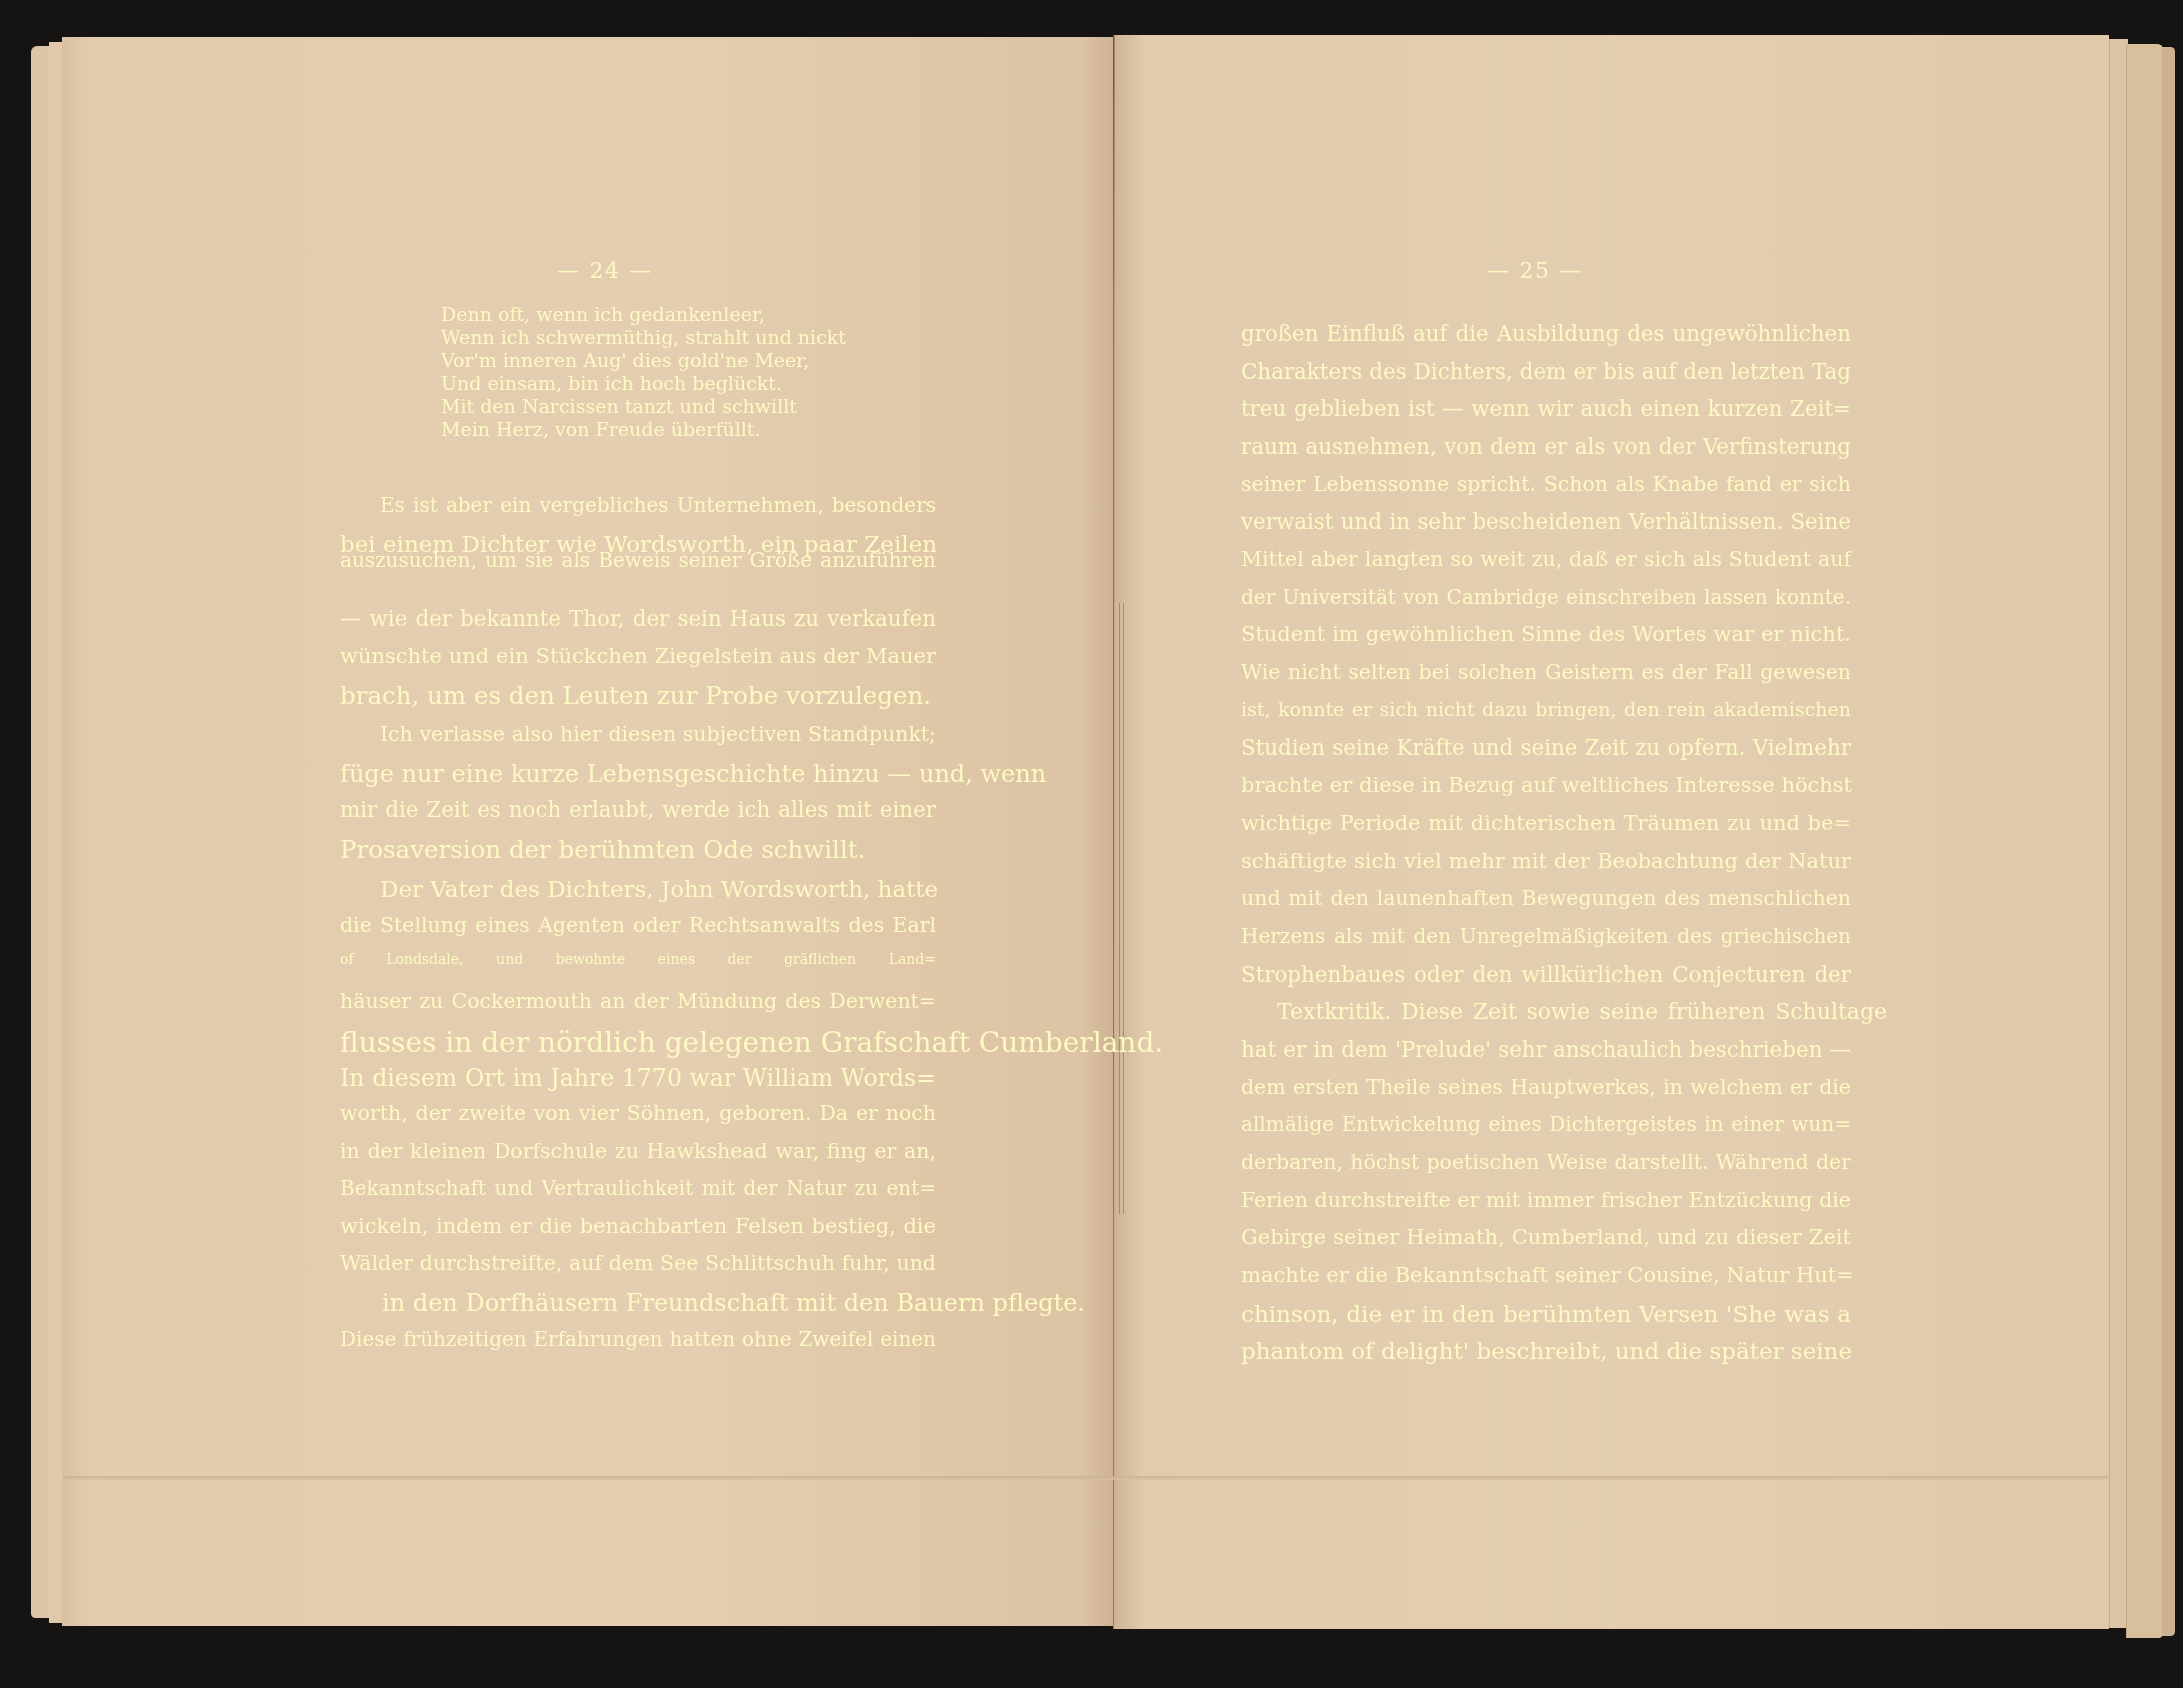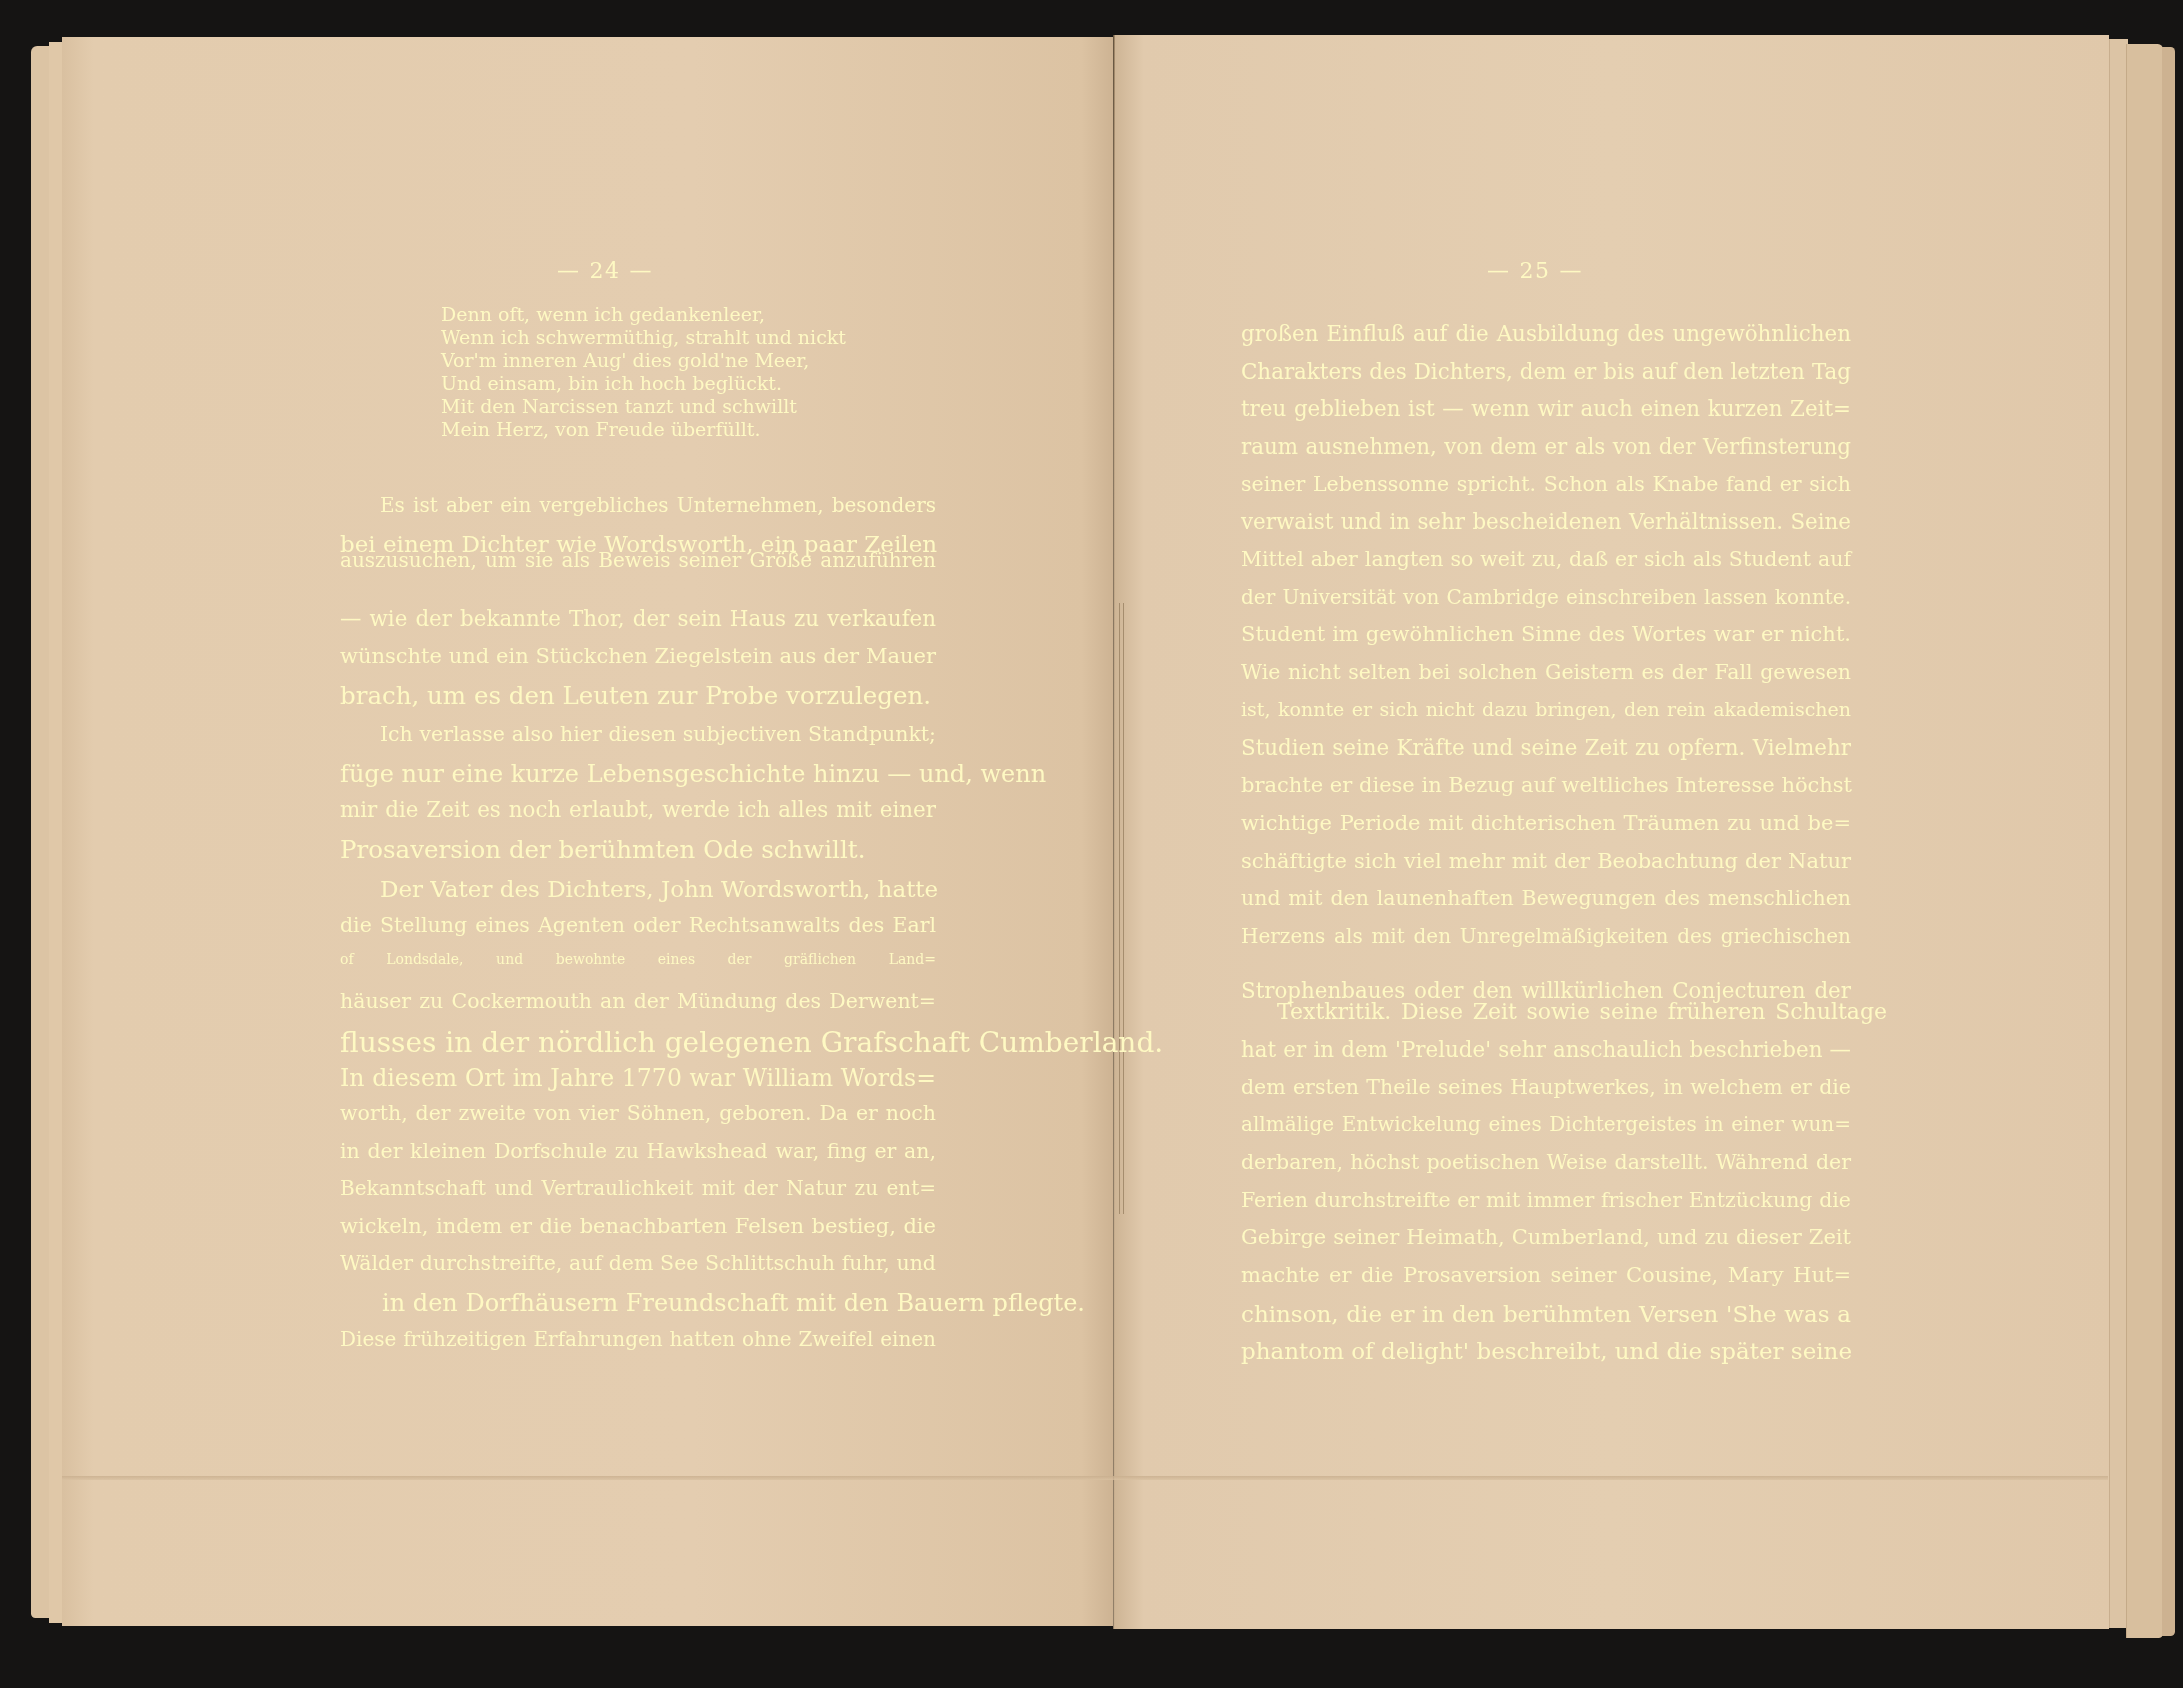--- a/index.html
+++ b/index.html
@@ -94,25 +94,25 @@
     <div class="text line right-col just" style="top: 585px; font-size: 20px;">der Universität von Cambridge einschreiben lassen konnte.</div>
     <div class="text line right-col just" style="top: 622px; font-size: 21px;">Student im gewöhnlichen Sinne des Wortes war er nicht.</div>
     <div class="text line right-col just" style="top: 660px; font-size: 20.5px;">Wie nicht selten bei solchen Geistern es der Fall gewesen</div>
     <div class="text line right-col just" style="top: 698px; font-size: 19px;">ist, konnte er sich nicht dazu bringen, den rein akademischen</div>
     <div class="text line right-col just" style="top: 735px; font-size: 21.4px;">Studien seine Kräfte und seine Zeit zu opfern. Vielmehr</div>
     <div class="text line right-col just" style="top: 773px; font-size: 21px;">brachte er diese in Bezug auf weltliches Interesse höchst</div>
     <div class="text line right-col just" style="top: 811px; font-size: 21px;">wichtige Periode mit dichterischen Träumen zu und be=</div>
     <div class="text line right-col just" style="top: 849px; font-size: 21px;">schäftigte sich viel mehr mit der Beobachtung der Natur</div>
     <div class="text line right-col just" style="top: 886px; font-size: 20.5px;">und mit den launenhaften Bewegungen des menschlichen</div>
     <div class="text line right-col just" style="top: 924px; font-size: 20px;">Herzens als mit den Unregelmäßigkeiten des griechischen</div>
-    <div class="text line right-col just" style="top: 962px; font-size: 21.4px; margin-top: 16px;">Strophenbaues oder den willkürlichen Conjecturen der</div>
+    <div class="text line right-col just" style="top: 962px; font-size: 21.4px;">Strophenbaues oder den willkürlichen Conjecturen der</div>
     <div class="text line right-col just" style="top: 999px; font-size: 22px; margin-left: 36px;">Textkritik. Diese Zeit sowie seine früheren Schultage</div>
     <div class="text line right-col just" style="top: 1037px; font-size: 21.4px;">hat er in dem 'Prelude' sehr anschaulich beschrieben —</div>
     <div class="text line right-col just" style="top: 1075px; font-size: 20.5px;">dem ersten Theile seines Hauptwerkes, in welchem er die</div>
     <div class="text line right-col just" style="top: 1112px; font-size: 20px;">allmälige Entwickelung eines Dichtergeistes in einer wun=</div>
     <div class="text line right-col just" style="top: 1150px; font-size: 20.5px;">derbaren, höchst poetischen Weise darstellt. Während der</div>
     <div class="text line right-col just" style="top: 1188px; font-size: 20.5px;">Ferien durchstreifte er mit immer frischer Entzückung die</div>
     <div class="text line right-col just" style="top: 1225px; font-size: 21px;">Gebirge seiner Heimath, Cumberland, und zu dieser Zeit</div>
-    <div class="text line right-col just" style="top: 1263px; font-size: 21px;">machte er die Prosaversion seiner Cousine, Mary Hut=</div>
+    <div class="text line right-col just" style="top: 1263px; font-size: 21px;">machte er die Bekanntschaft seiner Cousine, Natur Hut=</div>
     <div class="text line right-col just" style="top: 1301px; font-size: 23px;">chinson, die er in den berühmten Versen 'She was a</div>
     <div class="text line right-col just" style="top: 1338px; font-size: 23px;">phantom of delight' beschreibt, und die später seine</div>
   </div>
 
 
 </body></html>

